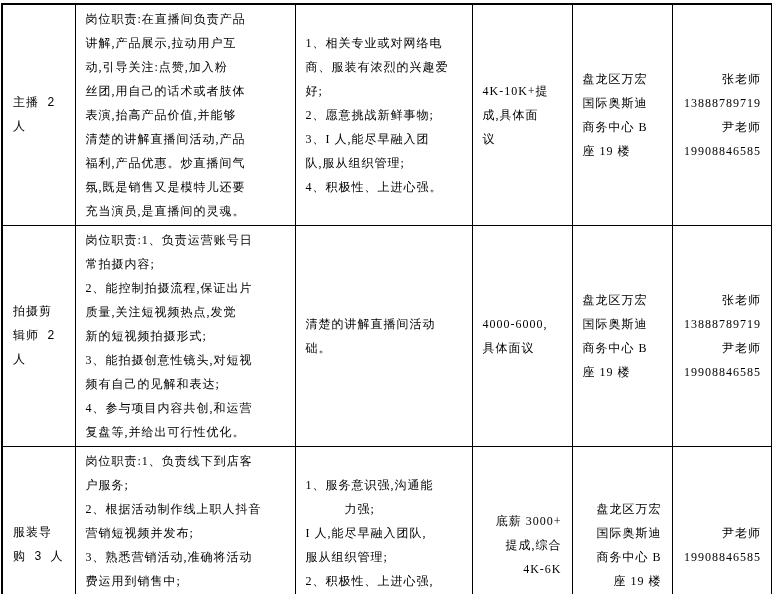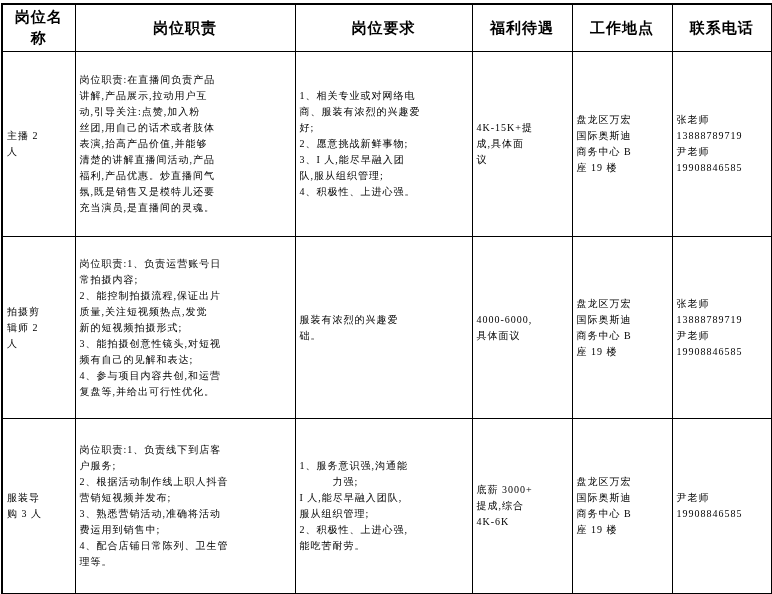--- a/index.html
+++ b/index.html
@@ -9,82 +9,73 @@
     font-family:"Liberation Serif","DejaVu Serif",serif;
     color:#000;
   }
   table.jobs {
     border-collapse:collapse; table-layout:fixed;
     margin:3px 0 0 1px; width:770px;
     border:2px solid #000;
   }
   table.jobs th, table.jobs td {
     border:1px solid #000;
-    font-size:10px; line-height:16px; letter-spacing:1px;
+    font-size:12px; line-height:24px; letter-spacing:1px;
     vertical-align:middle;
-    padding:2px 4px;
+    padding:2px 10px;
     overflow:hidden;
   }
   table.jobs th {
     font-size:15px; line-height:21px; font-weight:bold;
     text-align:center; white-space:pre-line; padding:2px 2px;
   }
   .pre  { white-space:pre-line; }
   .prew { white-space:pre-wrap; }
   .t-left   { text-align:left; }
-  .t-center { text-align:left; }
-  td.name-cell { padding-left:6px; }
+  .t-center { text-align:right; }
+  td.name-cell { padding-left:6px;font-family:Liberation Mono, monospace; }
   td.resp-cell { padding-left:6px; padding-right:4px; }
   td.req-cell  { padding-left:6px; padding-right:4px; }
 </style>
 </head>
 <body>
 
 <div id="screen">
   <table class="jobs">
     <colgroup>
       <col style="width:73px">
       <col style="width:220px">
       <col style="width:177px">
       <col style="width:100px">
       <col style="width:100px">
       <col style="width:100px">
     </colgroup>
 
     <tbody>
-        <tr style="height:42px;">
-      <th>岗位名
-称</th>
-      <th>岗位职责</th>
-      <th>岗位要求</th>
-      <th>福利待遇</th>
-      <th>工作地点</th>
-      <th>联系电话</th>
-    </tr>
 
     <tr style="height:185px;">
       <td class="name-cell pre t-left">主播 2
 人</td>
       <td class="resp-cell pre t-left">岗位职责:在直播间负责产品
 讲解,产品展示,拉动用户互
 动,引导关注:点赞,加入粉
 丝团,用自己的话术或者肢体
 表演,抬高产品价值,并能够
 清楚的讲解直播间活动,产品
 福利,产品优惠。炒直播间气
 氛,既是销售又是模特儿还要
 充当演员,是直播间的灵魂。</td>
       <td class="req-cell pre t-left">1、相关专业或对网络电
 商、服装有浓烈的兴趣爱
 好;
 2、愿意挑战新鲜事物;
 3、I 人,能尽早融入团
 队,服从组织管理;
 4、积极性、上进心强。</td>
-      <td class="pre t-left">4K-15K+提
+      <td class="pre t-left">4K-10K+提
 成,具体面
 议</td>
       <td class="pre t-left">盘龙区万宏
 国际奥斯迪
 商务中心 B
 座 19 楼</td>
       <td class="pre t-center">张老师
 13888789719
 尹老师
 19908846585</td>
@@ -96,21 +87,21 @@
 人</td>
       <td class="resp-cell pre t-left">岗位职责:1、负责运营账号日
 常拍摄内容;
 2、能控制拍摄流程,保证出片
 质量,关注短视频热点,发觉
 新的短视频拍摄形式;
 3、能拍摄创意性镜头,对短视
 频有自己的见解和表达;
 4、参与项目内容共创,和运营
 复盘等,并给出可行性优化。</td>
-      <td class="req-cell pre t-left">服装有浓烈的兴趣爱
+      <td class="req-cell pre t-left">清楚的讲解直播间活动
 础。</td>
       <td class="pre t-left">4000-6000,
 具体面议</td>
       <td class="pre t-left">盘龙区万宏
 国际奥斯迪
 商务中心 B
 座 19 楼</td>
       <td class="pre t-center">张老师
 13888789719
 尹老师

